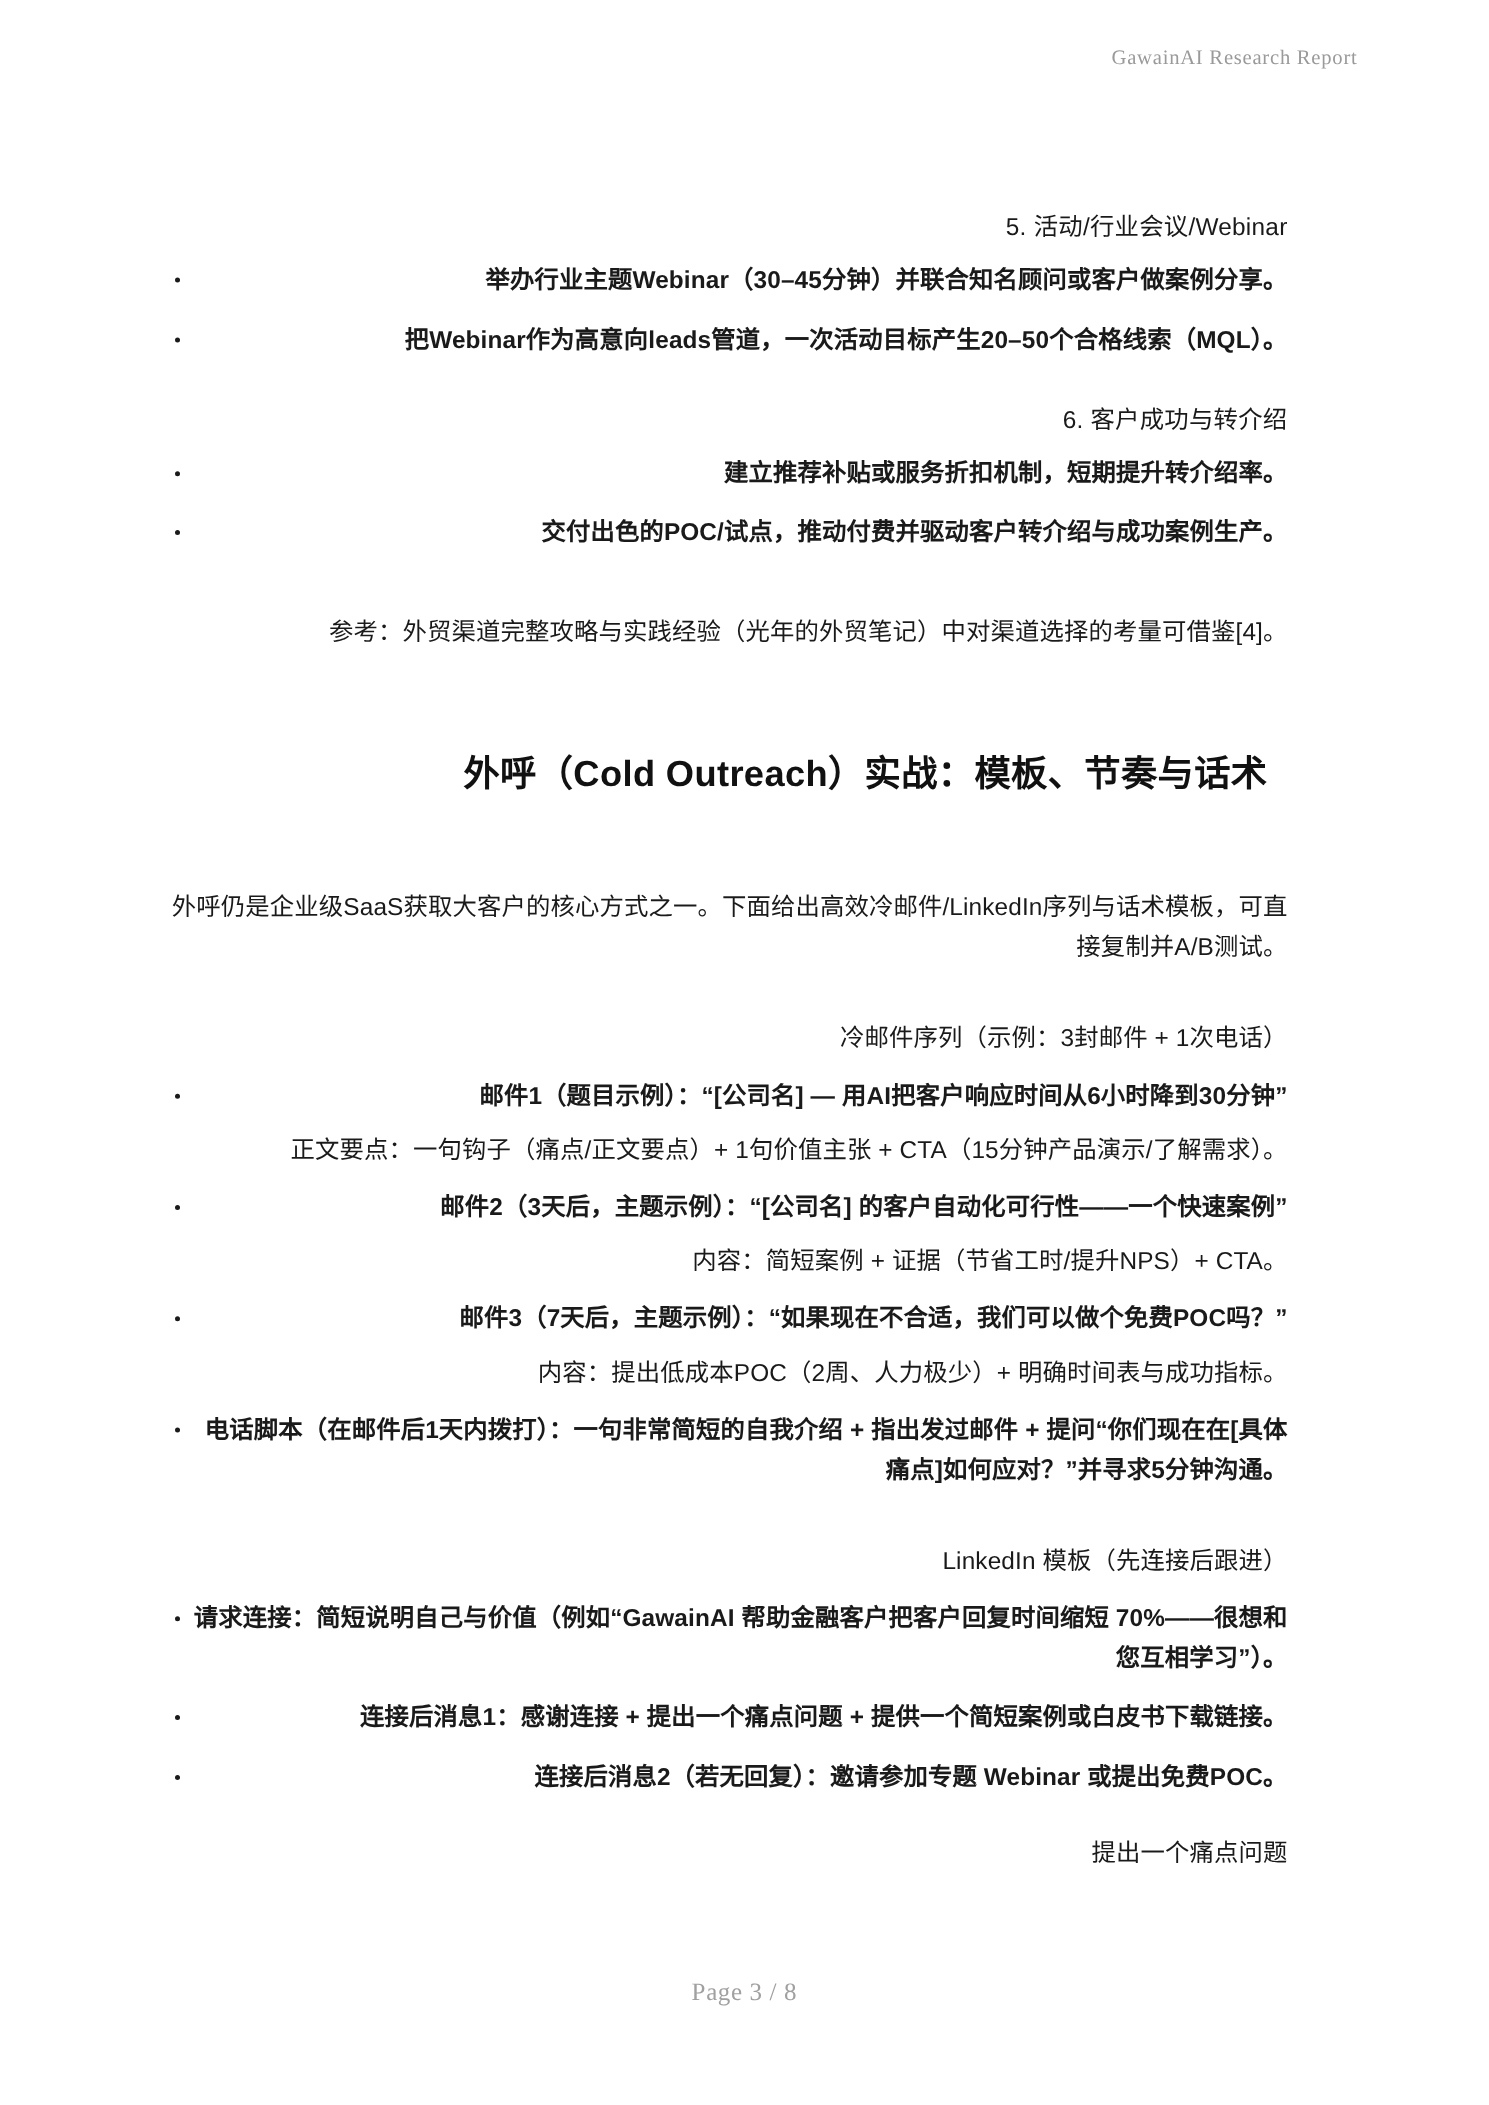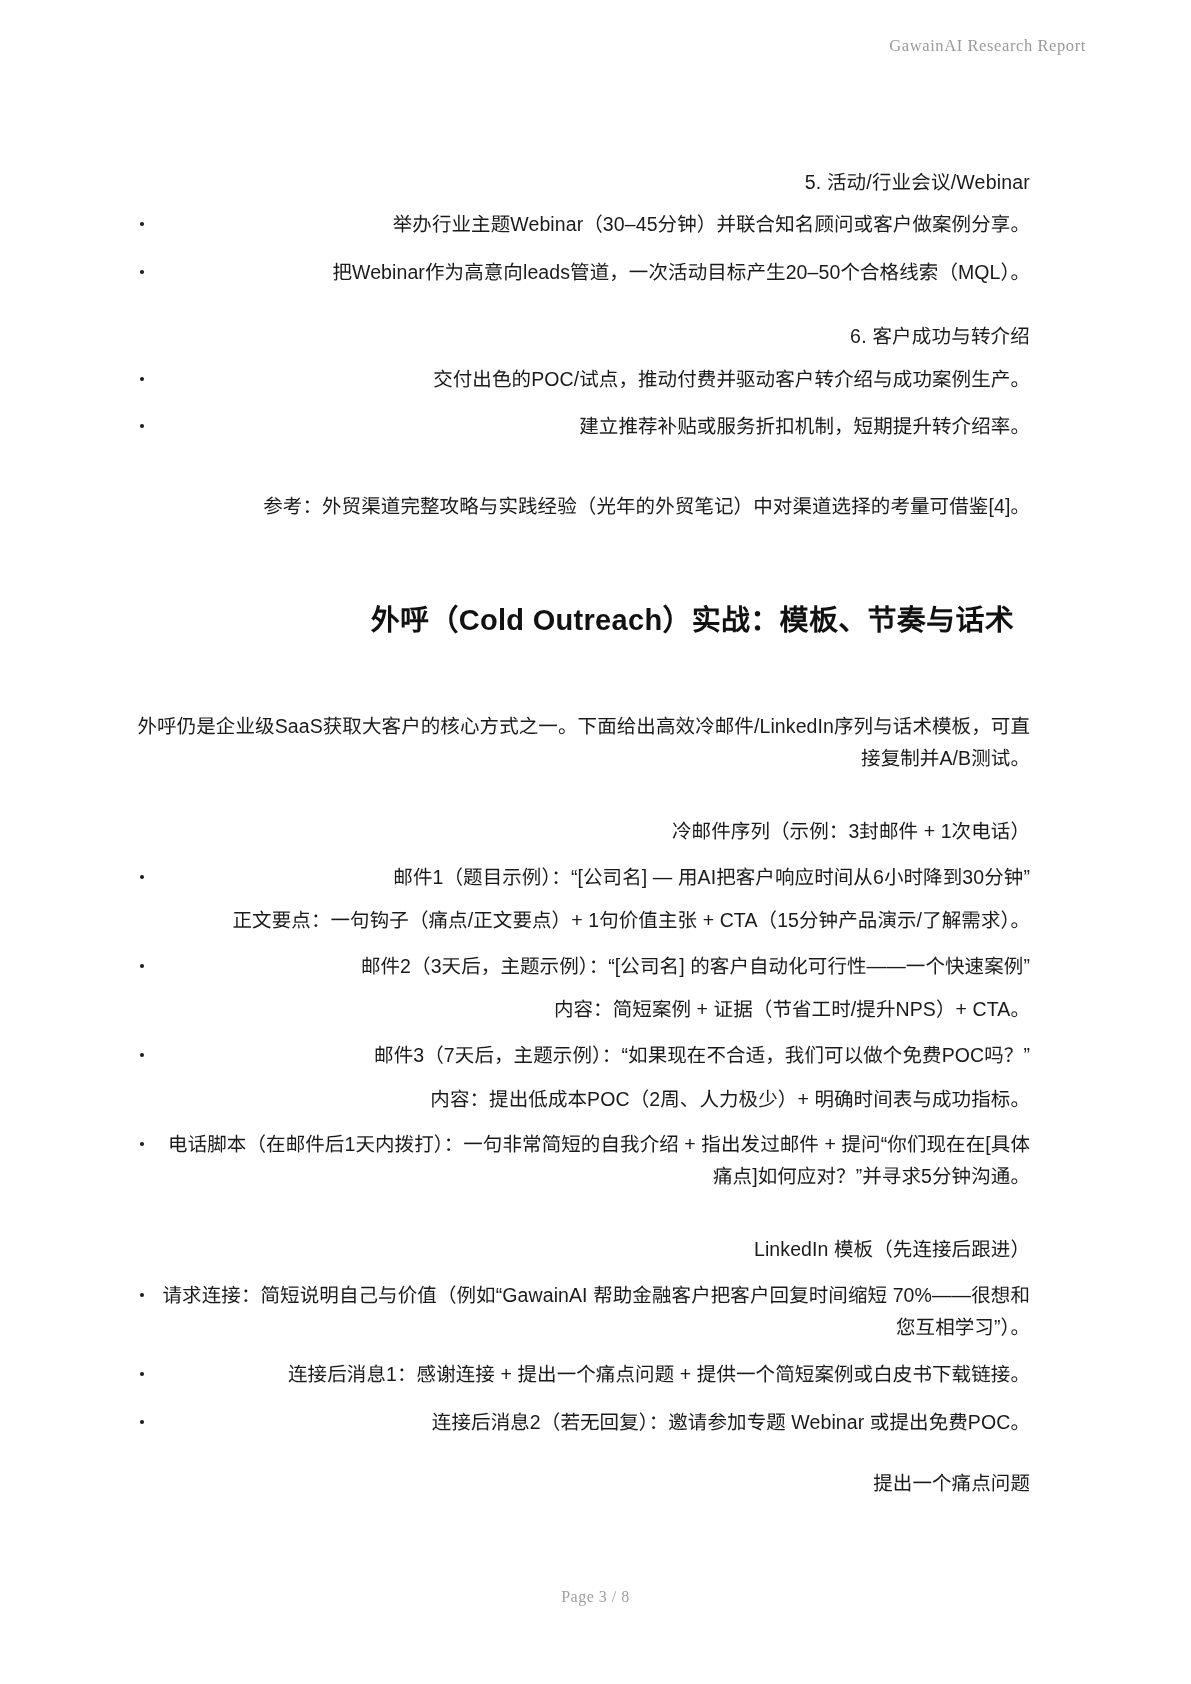--- a/index.html
+++ b/index.html
@@ -60,20 +60,21 @@
     margin: 0;
     padding: 0;
   }
   ul.bullets > li {
     position: relative;
     padding-left: 24px;
     margin: 0 0 16px 0;
     font-size: 19.5px;
     line-height: 1.62;
     letter-spacing: 0.1px;
+    font-weight: bold;
   }
   ul.bullets > li:last-child { margin-bottom: 0; }
   ul.bullets > li::before {
     content: "";
     position: absolute;
     left: 10px;
     top: 13px;
     width: 4px;
     height: 4px;
     border-radius: 50%;
@@ -121,21 +122,21 @@
   }
 
   
   .page-footer {
     position: absolute;
     bottom: 78px;
     left: 0;
     right: 0;
     text-align: center;
     font-family: "Liberation Serif", "DejaVu Serif", serif;
-    font-size: 16px;
+    font-size: 20px;
     color: #a0a0a0;
     letter-spacing: 0.5px;
   }
 </style>
 </head>
 <body>
 
 <div class="page">
 
   <div class="page-header">GawainAI Research Report</div>
@@ -145,22 +146,22 @@
     <div class="num-head">5. 活动/行业会议/Webinar</div>
     <ul class="bullets">
       <li>举办行业主题Webinar（30–45分钟）并联合知名顾问或客户做案例分享。</li>
       <li>把Webinar作为高意向leads管道，一次活动目标产生20–50个合格线索（MQL）。</li>
     </ul>
 
     <div class="sp-block"></div>
 
     <div class="num-head">6. 客户成功与转介绍</div>
     <ul class="bullets">
+      <li>建立推荐补贴或服务折扣机制，短期提升转介绍率。</li>
       <li>交付出色的POC/试点，推动付费并驱动客户转介绍与成功案例生产。</li>
-      <li>建立推荐补贴或服务折扣机制，短期提升转介绍率。</li>
     </ul>
 
     <div class="sp-ref"></div>
 
     <p class="para">参考：外贸渠道完整攻略与实践经验（光年的外贸笔记）中对渠道选择的考量可借鉴[4]。</p>
 
     <div class="sp-title-top"></div>
 
     <h2 class="section-title">外呼（Cold Outreach）实战：模板、节奏与话术</h2>
 

